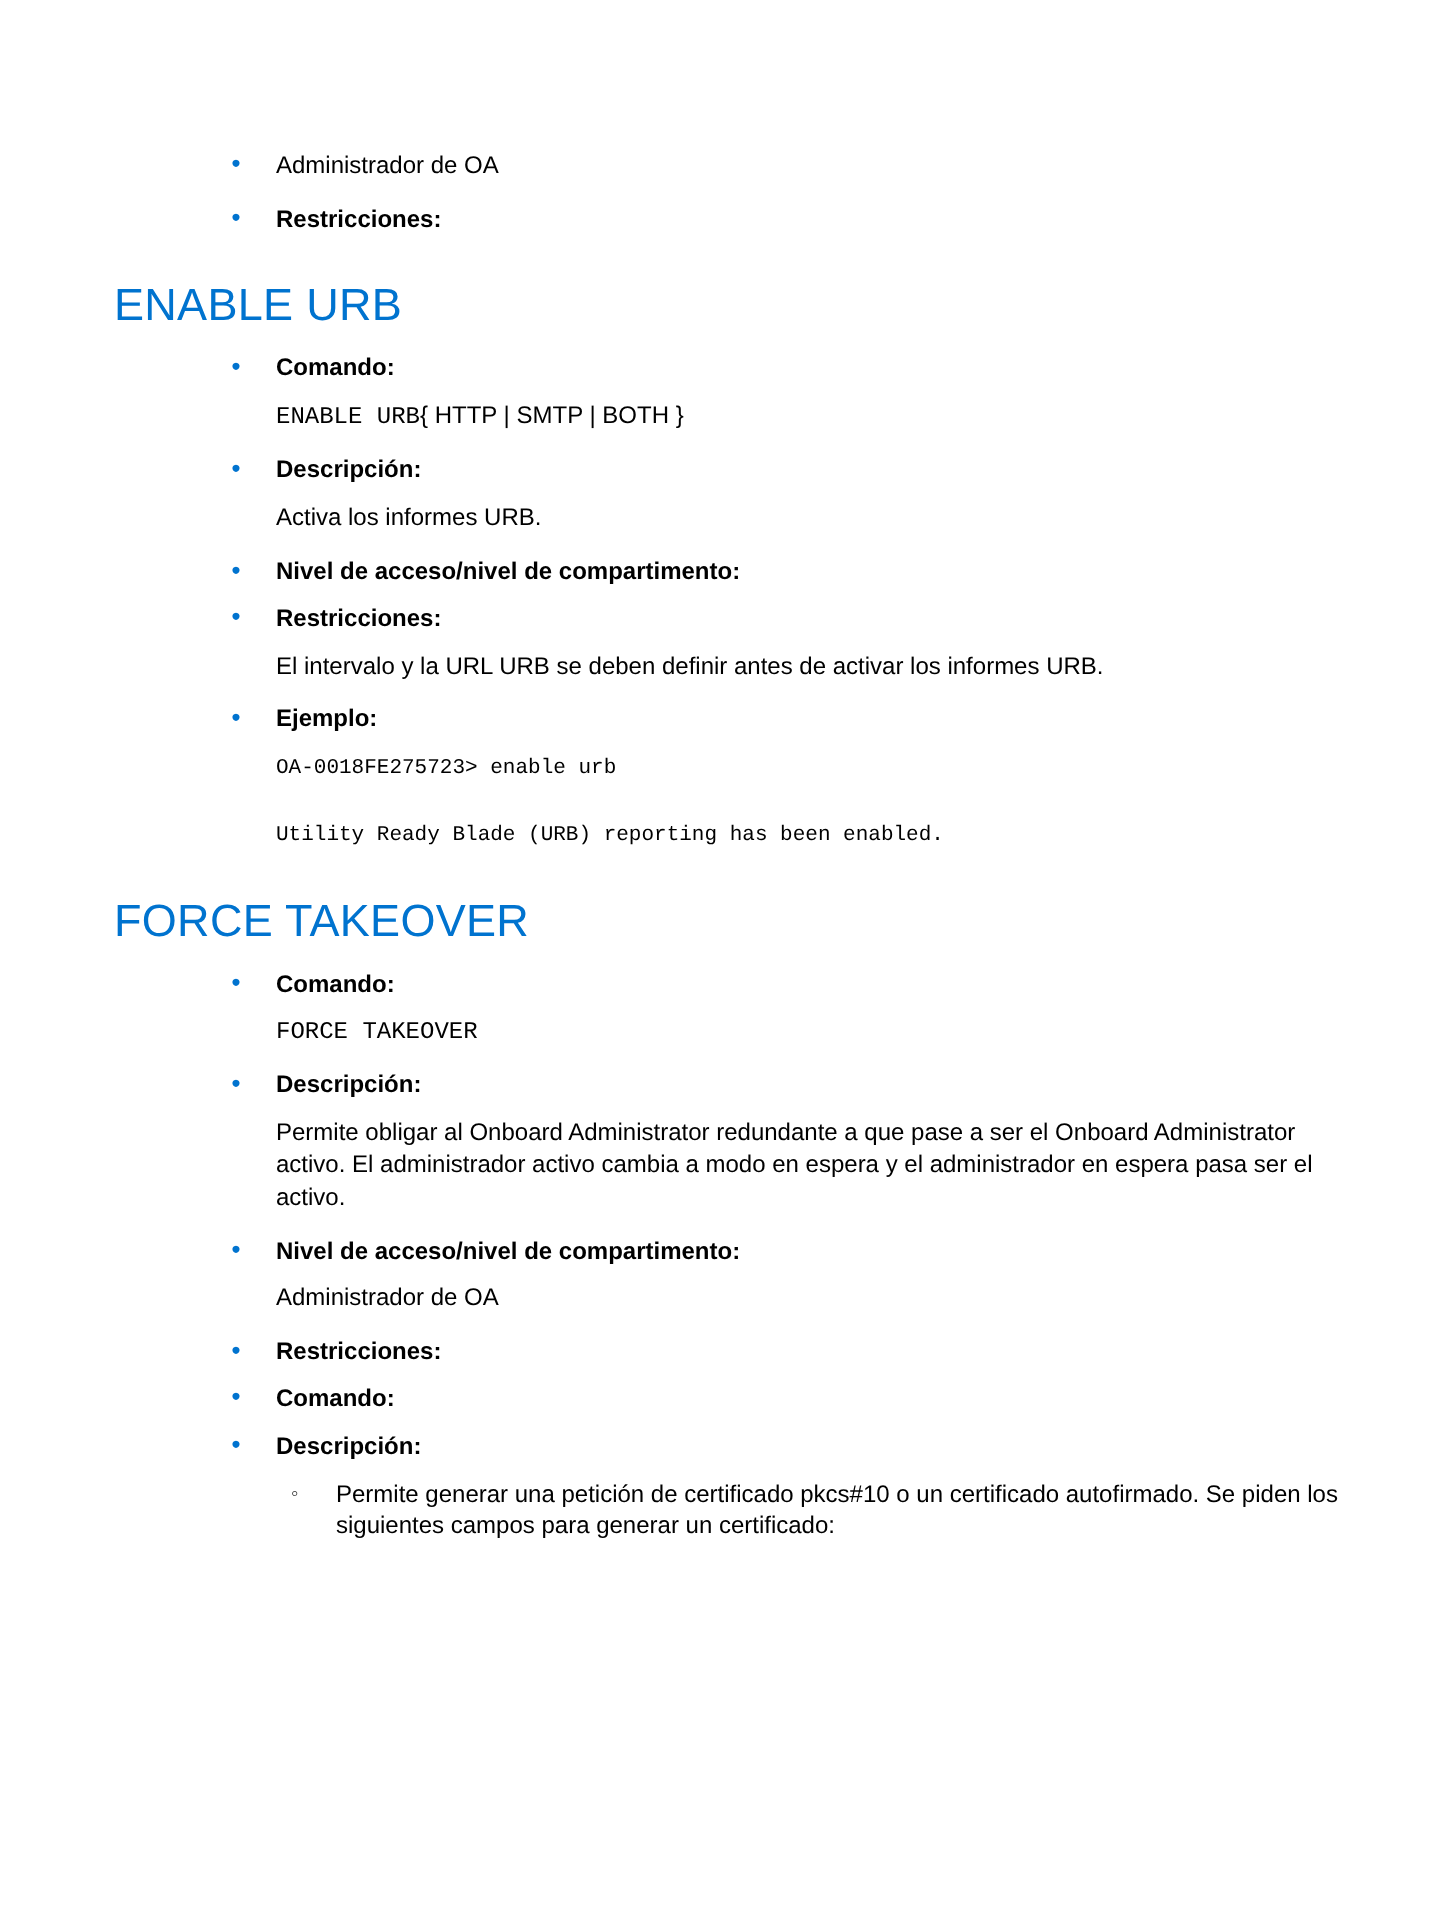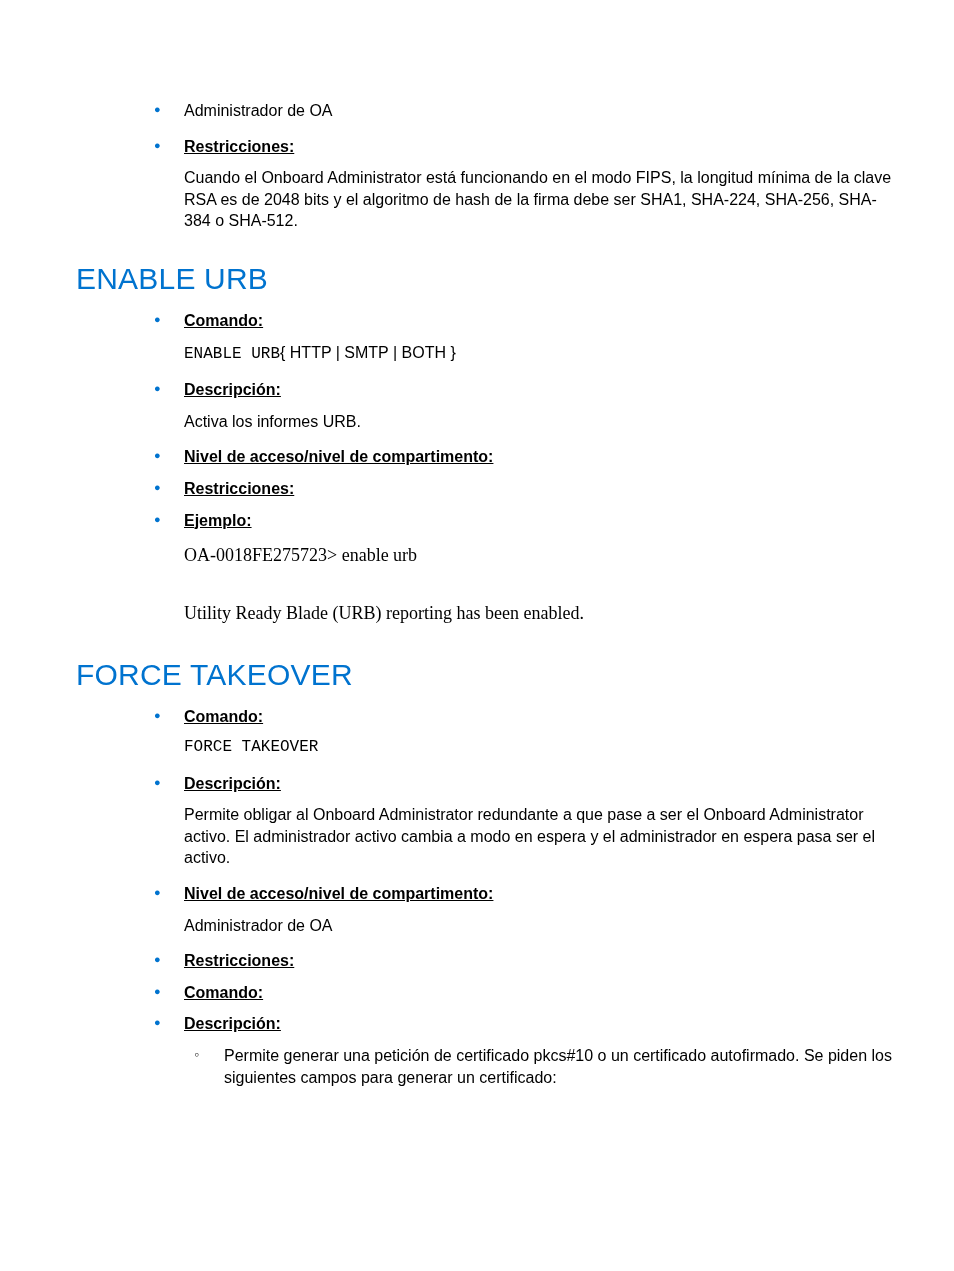--- a/index.html
+++ b/index.html
@@ -40,34 +40,33 @@
   ul.bulleted > li::before {
     content: "\25CF";
     position: absolute;
     left: 0;
     top: 2px;
     font-size: 11px;
     color: #0073cf;
   }
   .label {
     font-weight: bold;
-    text-decoration: underline;
   }
   .item-body {
     margin: 10px 0 14px 0;
     font-size: 16px;
     line-height: 1.35;
   }
   .item-body.mono, span.mono {
     font-family: "Courier New", Courier, monospace;
     font-size: 16px;
   }
   .code-block {
-    font-family: Liberation Serif, serif;
-    font-size: 18px;
+    font-family: Liberation Mono, monospace;
+    font-size: 14px;
     white-space: pre;
     margin: 10px 0 14px 0;
     line-height: 1.6;
   }
   ul.sub {
     list-style: none;
     margin: 10px 0 0 0;
     padding: 0;
   }
   ul.sub > li {
@@ -94,41 +93,41 @@
   <ul class="bulleted" style="margin-top:0;">
     <li style="list-style:none; padding-left:30px;">
       
     </li>
   </ul>
   <div style="margin-left:130px; font-size:16px; line-height:1.35; margin-bottom:14px;">Administrador de OA</div>
 
   <ul class="bulleted">
     <li>
       <div class="label">Restricciones:</div>
-      <div class="item-body">Cuando el Onboard Administrator está funcionando en el modo FIPS, la longitud mínima de la clave RSA es de 2048 bits y el algoritmo de hash de la firma debe ser SHA1, SHA-224, SHA-256, SHA-384 o SHA-512.</div>
     </li>
   </ul>
 
   <h2 class="section-heading">ENABLE URB</h2>
   <ul class="bulleted">
     <li>
       <div class="label">Comando:</div>
       <div class="item-body">
         <span class="mono">ENABLE URB</span><span>{ HTTP | SMTP | BOTH }</span>
       </div>
     </li>
     <li>
       <div class="label">Descripción:</div>
       <div class="item-body">Activa los informes URB.</div>
     </li>
     <li>
       <div class="label">Nivel de acceso/nivel de compartimento:</div>
     </li>
     <li>
       <div class="label">Restricciones:</div>
+      <div class="item-body">El intervalo y la URL URB se deben definir antes de activar los informes URB.</div>
     </li>
     <li>
       <div class="label">Ejemplo:</div>
       <div class="code-block">OA-0018FE275723&gt; enable urb
 
 Utility Ready Blade (URB) reporting has been enabled.</div>
     </li>
   </ul>
 
   <h2 class="section-heading">FORCE TAKEOVER</h2>

